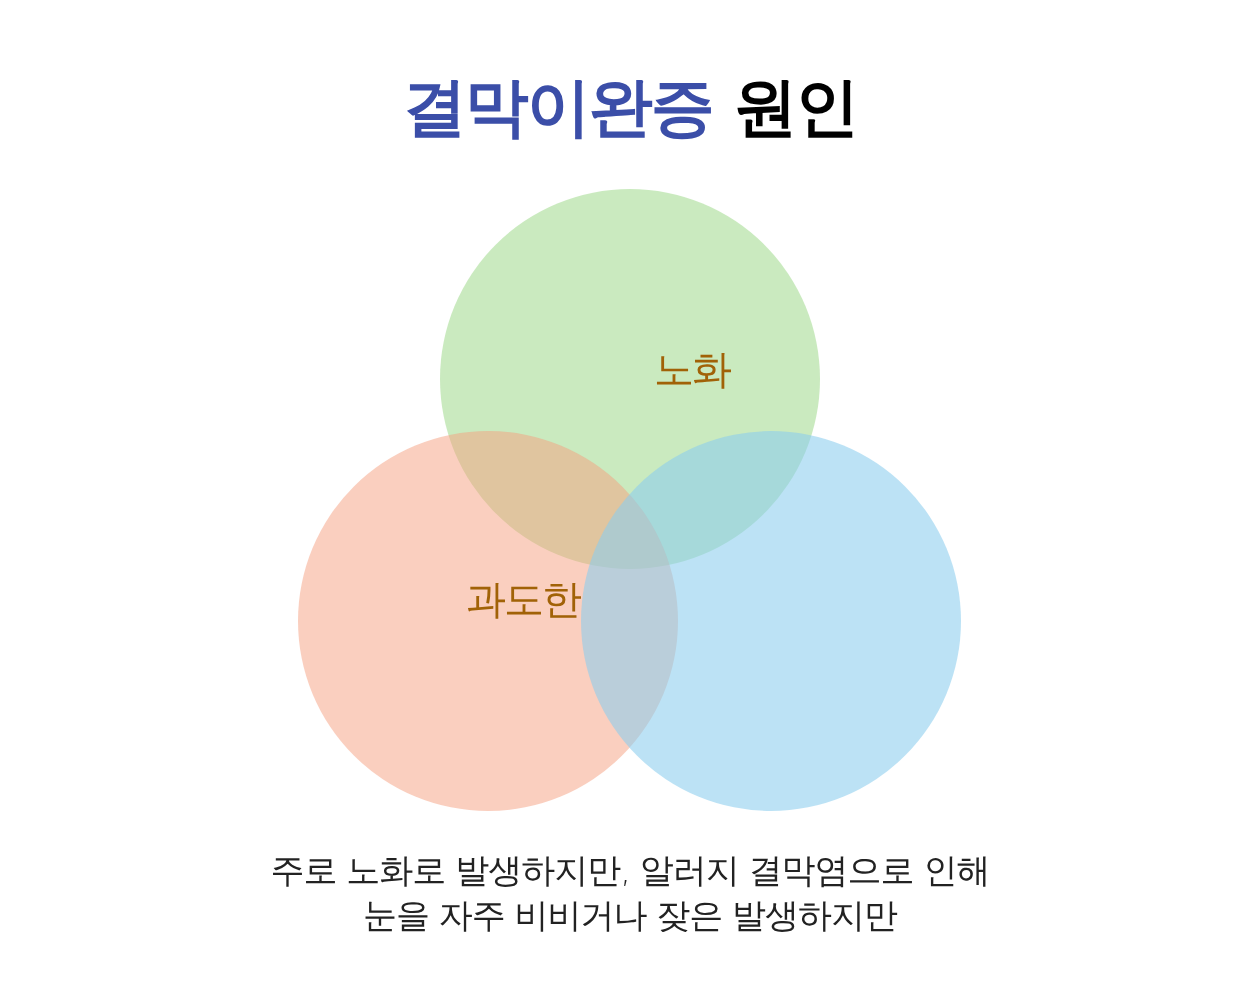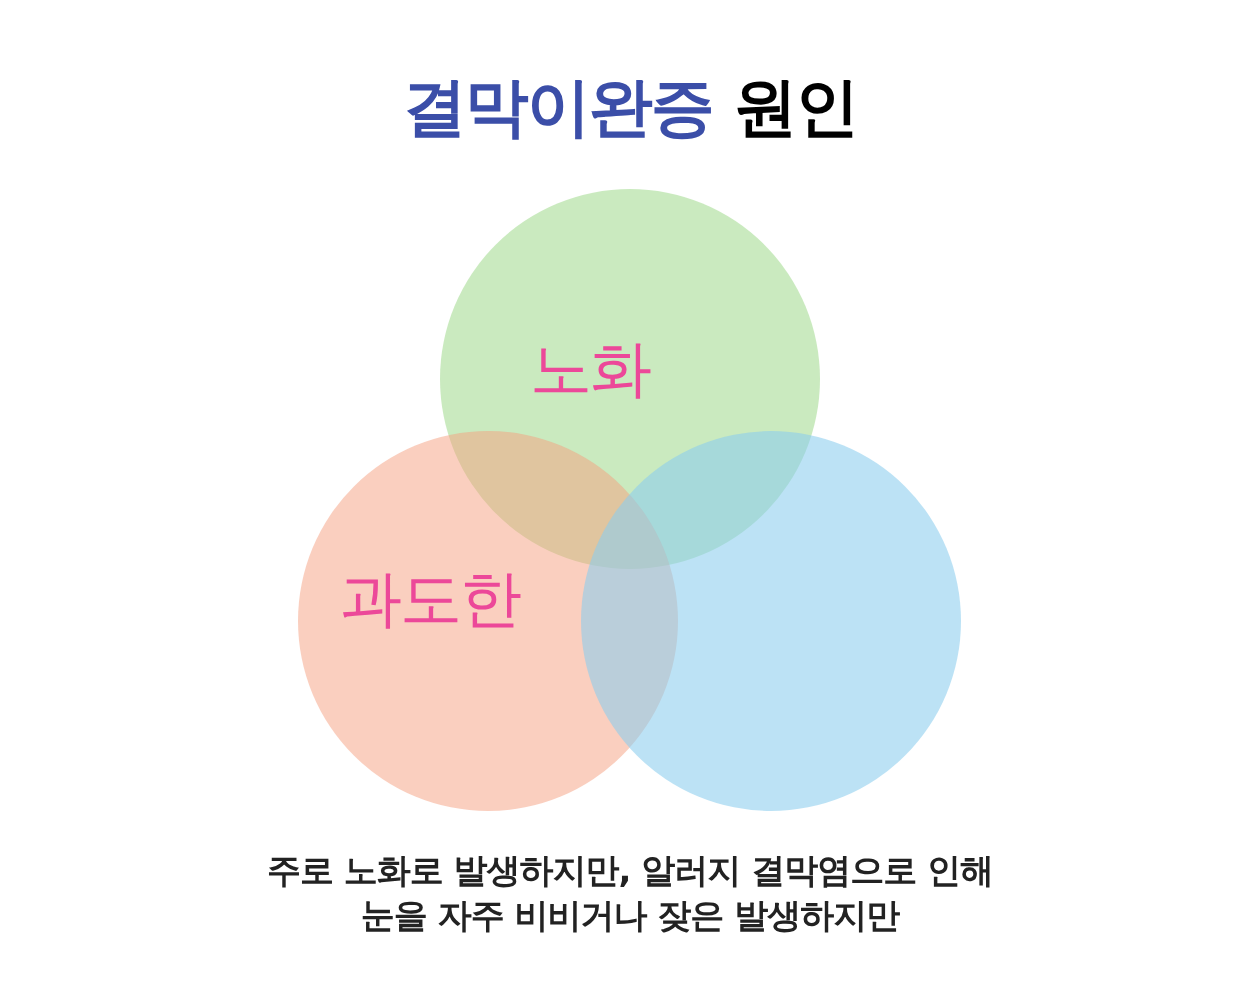--- a/index.html
+++ b/index.html
@@ -47,45 +47,45 @@
     .circle-peach {
       left: 298px; top: 431px; width: 380px; height: 380px;
       background: rgba(245, 160, 128, 0.50);
     }
     .circle-blue {
       left: 581px; top: 431px; width: 380px; height: 380px;
       background: rgba(140, 205, 238, 0.58);
     }
     .label {
       position: absolute;
-      color: #ec4899;
-      font-size: 62px;
+      color: #a16207;
+      font-size: 40px;
       font-weight: 500;
       letter-spacing: -2px;
-      text-align: left;
+      text-align: right;
       line-height: 74px;
       white-space: nowrap;
     }
     .label-top { left: 530px; top: 332px; width: 200px; }
     .label-left { left: 340px; top: 562px; width: 240px; }
     .label-right { left: 672px; top: 596px; width: 210px; }
 
     .caption {
       position: absolute;
       left: 0;
       top: 848px;
       width: 1260px;
       text-align: center;
       color: #222222;
       font-size: 34px;
       font-weight: 300;
       line-height: 45px;
       letter-spacing: -1px;
     }
-    .caption div { white-space: nowrap; font-weight: bold; }
+    .caption div { white-space: nowrap; }
   </style>
 </head>
 <body>
 
 <div class="title">
   <span class="accent">결막이완증</span><span class="plain"> 원인</span>
 </div>
 
 <div class="venn">
   <div class="circle circle-green"></div>

